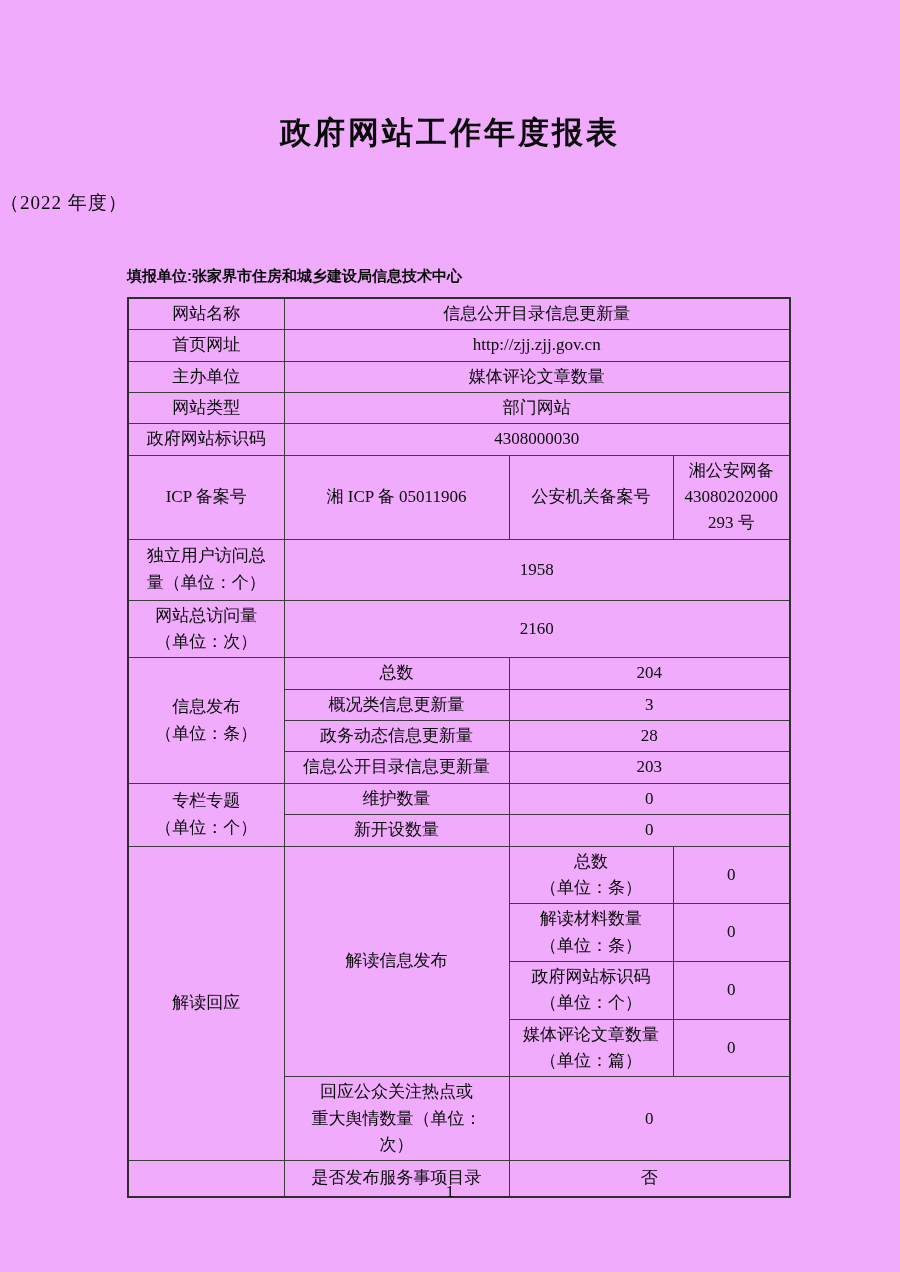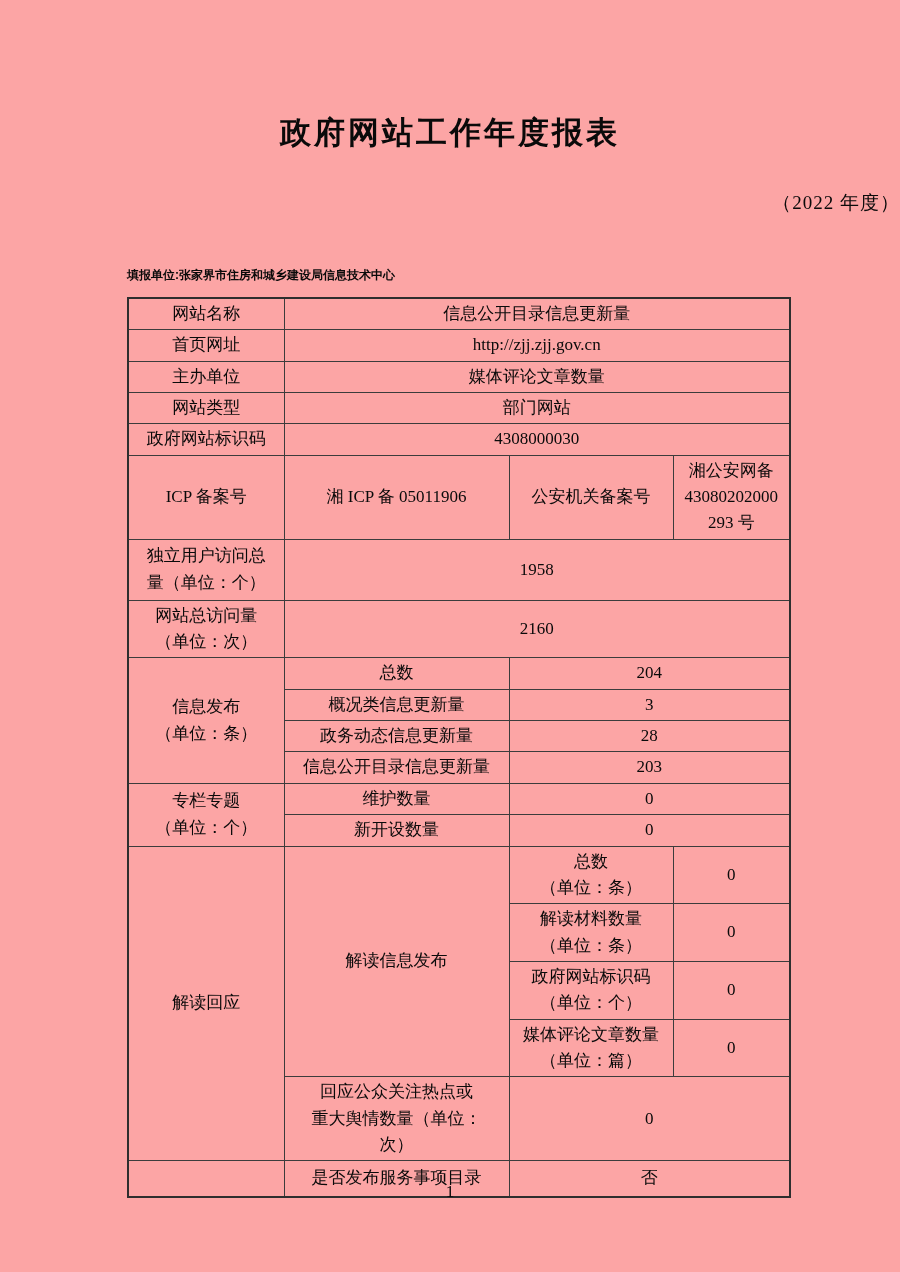--- a/index.html
+++ b/index.html
@@ -6,47 +6,47 @@
   html, body { margin: 0; padding: 0; }
   body {
     width: 900px; height: 1272px;
     background: #ffffff;
     color: #0a0a0a;
     font-family: "Liberation Serif", "DejaVu Serif", serif;
   }
   .page {
     position: relative;
     width: 900px; height: 1272px;
-    background: #fca5a5;
+    background: #f0abfc;
     overflow: hidden;
   }
   .doc-title {
     position: absolute;
     top: 112px; left: 0; width: 100%;
     text-align: center;
     font-family: "Liberation Sans", "DejaVu Sans", sans-serif;
     font-weight: bold;
     font-size: 31px;
     letter-spacing: 3px;
     color: #0a0a0a;
   }
   .doc-subtitle {
     position: absolute;
     top: 190px; left: 0; width: 100%;
-    text-align: right;
+    text-align: left;
     font-size: 19px;
     letter-spacing: 1px;
     color: #0a0a0a;
   }
   .filing-line {
     position: absolute;
     top: 267px; left: 127px;
     font-family: "Liberation Sans", "DejaVu Sans", sans-serif;
     font-weight: bold;
-    font-size: 12px;
+    font-size: 15px;
     color: #0a0a0a;
     white-space: nowrap;
   }
   table.report {
     position: absolute;
     top: 297px; left: 127px;
     width: 662px;
     border-collapse: collapse;
     table-layout: fixed;
     border: 2px solid #2e2e2e;

